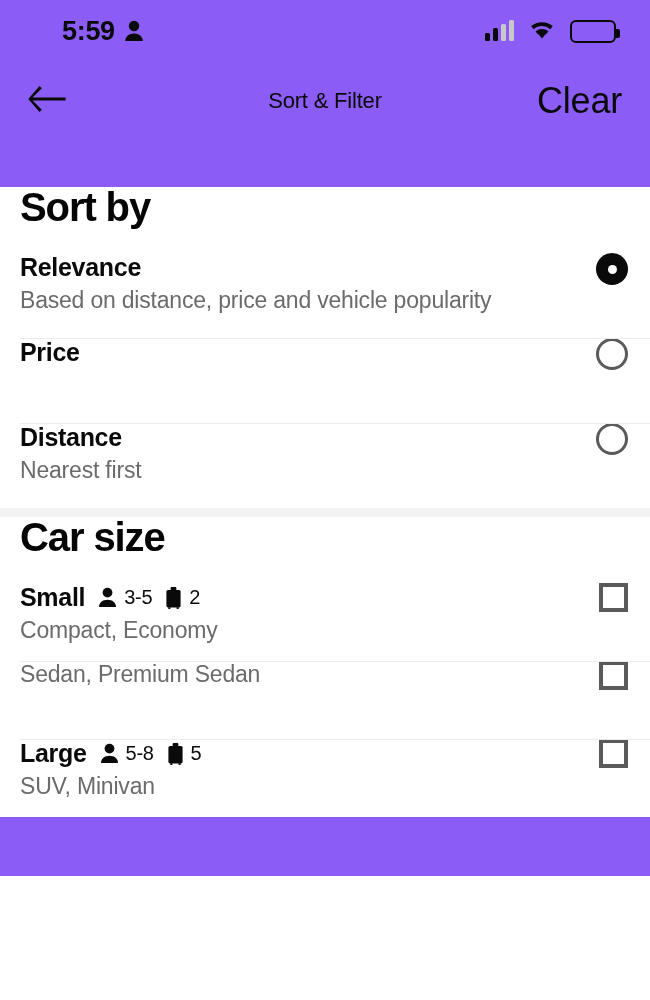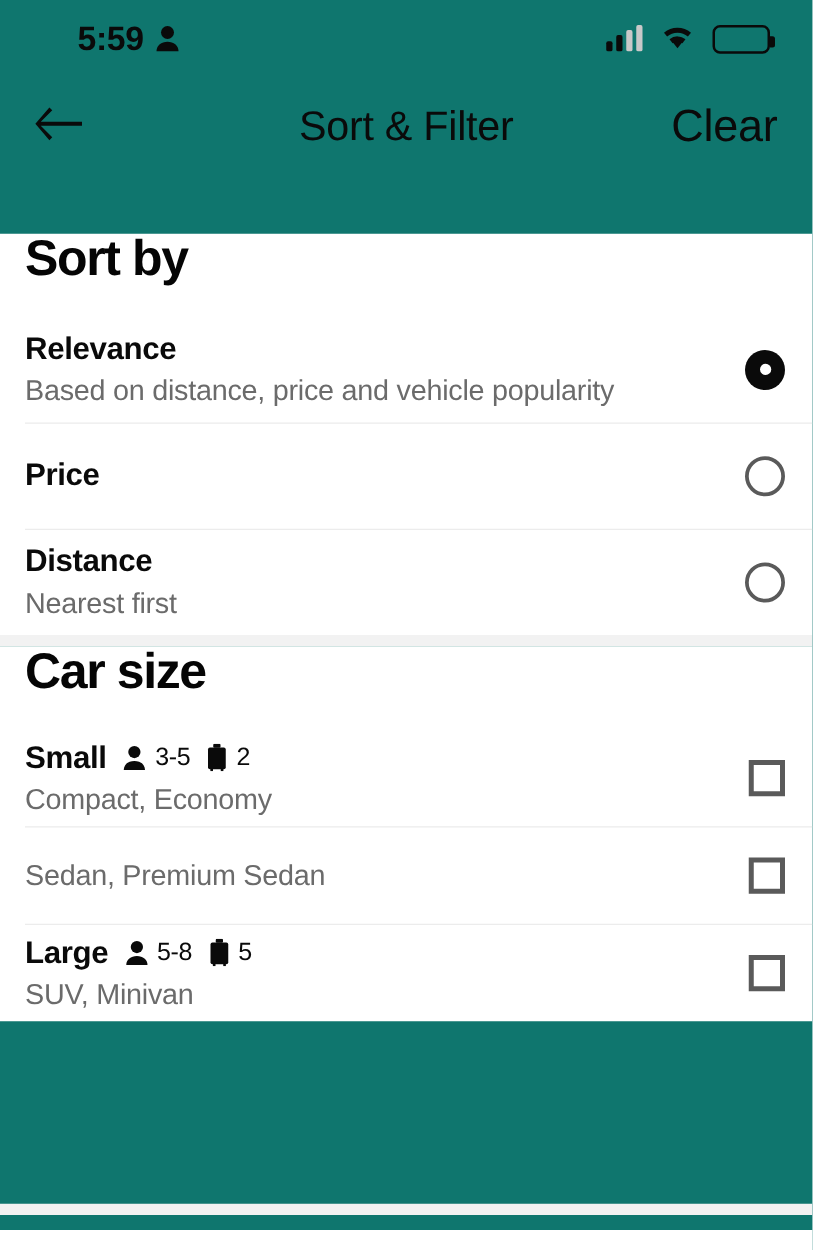--- a/index.html
+++ b/index.html
@@ -2,21 +2,21 @@
 <html><head>
 <meta charset="utf-8">
 <style>
   * { margin:0; padding:0; box-sizing:border-box; }
   html, body {
     width:650px; height:1000px;
     background:#ffffff;
     font-family:"Liberation Sans", sans-serif;
     -webkit-font-smoothing:antialiased;
   }
-  .screen { position:relative; width:650px; height:984px; background:#0f766e; overflow:hidden; }
+  .screen { position:relative; width:650px; height:876px; background:#8b5cf6; overflow:hidden; }
 
   
   .statusbar {
     height:62px; display:flex; align-items:center;
     justify-content:space-between;
     padding:0 34px 0 62px;
   }
   .status-left { display:flex; align-items:center; gap:9px; }
   .status-time { font-size:27px; font-weight:700; color:#0a0a0a; letter-spacing:-0.3px; }
   .status-right { display:flex; align-items:center; gap:13px; }
@@ -36,42 +36,42 @@
     width:4px; height:9px; background:#0a0a0a; border-radius:0 2px 2px 0; }
 
   
   .header {
     height:78px; display:flex; align-items:center; position:relative;
     padding:0 28px;
   }
   .back-btn { width:56px; height:56px; display:flex; align-items:center; justify-content:flex-start; cursor:pointer; }
   .header-title {
     position:absolute; left:0; right:0; text-align:center;
-    font-size:33px; color:#0a0a0a; font-weight:400; letter-spacing:-0.2px;
+    font-size:22px; color:#0a0a0a; font-weight:400; letter-spacing:-0.2px;
     pointer-events:none;
   }
   .clear-btn {
     margin-left:auto; font-size:36px; color:#0a0a0a; font-weight:400;
     cursor:pointer; letter-spacing:-0.2px; position:relative; z-index:2;
   }
 
   
   .section { background:#fff; }
   .section-title {
     font-size:40px; font-weight:700; color:#050505;
     letter-spacing:-1.1px; padding:0 20px; line-height:1;
   }
   .sec-sort .section-title { margin-top:47px; }
   .sec-size .section-title { }
 
   .section-gap { height:9px; background:#f2f2f2; }
 
   .rows { margin-top:26px; }
   .row {
-    display:flex; align-items:center; justify-content:space-between;
+    display:flex; justify-content:space-between;
     padding:0 22px 0 20px; min-height:85px; cursor:pointer;
     position:relative;
   }
   .sec-size .row { min-height:78px;gap:40px; }
   .row + .row:before {
     content:""; position:absolute; left:20px; right:0; top:0;
     height:1px; background:#ececec;
   }
   .row-text { display:flex; flex-direction:column; gap:5px; }
   .row-title {

